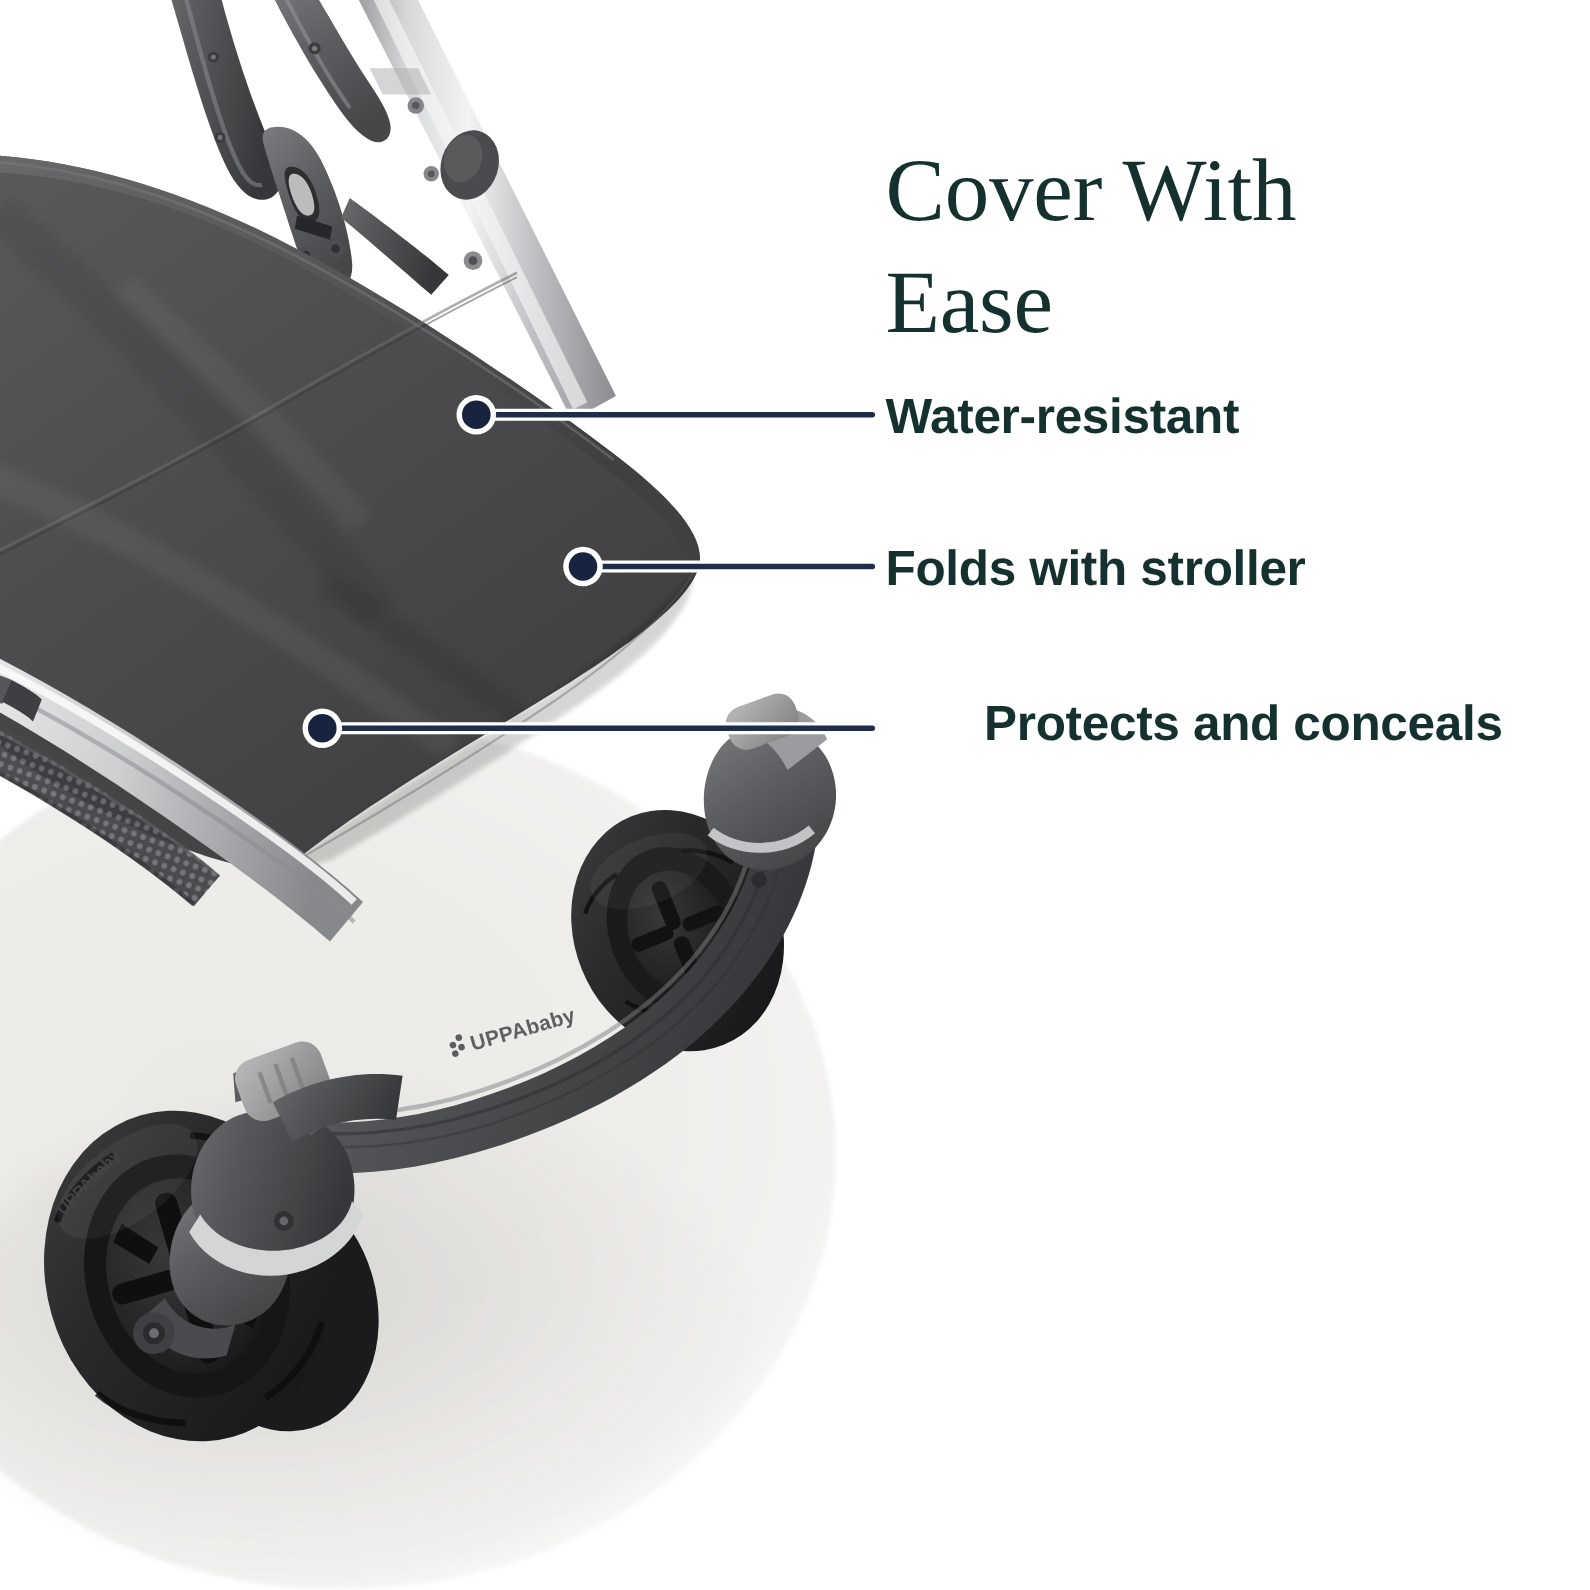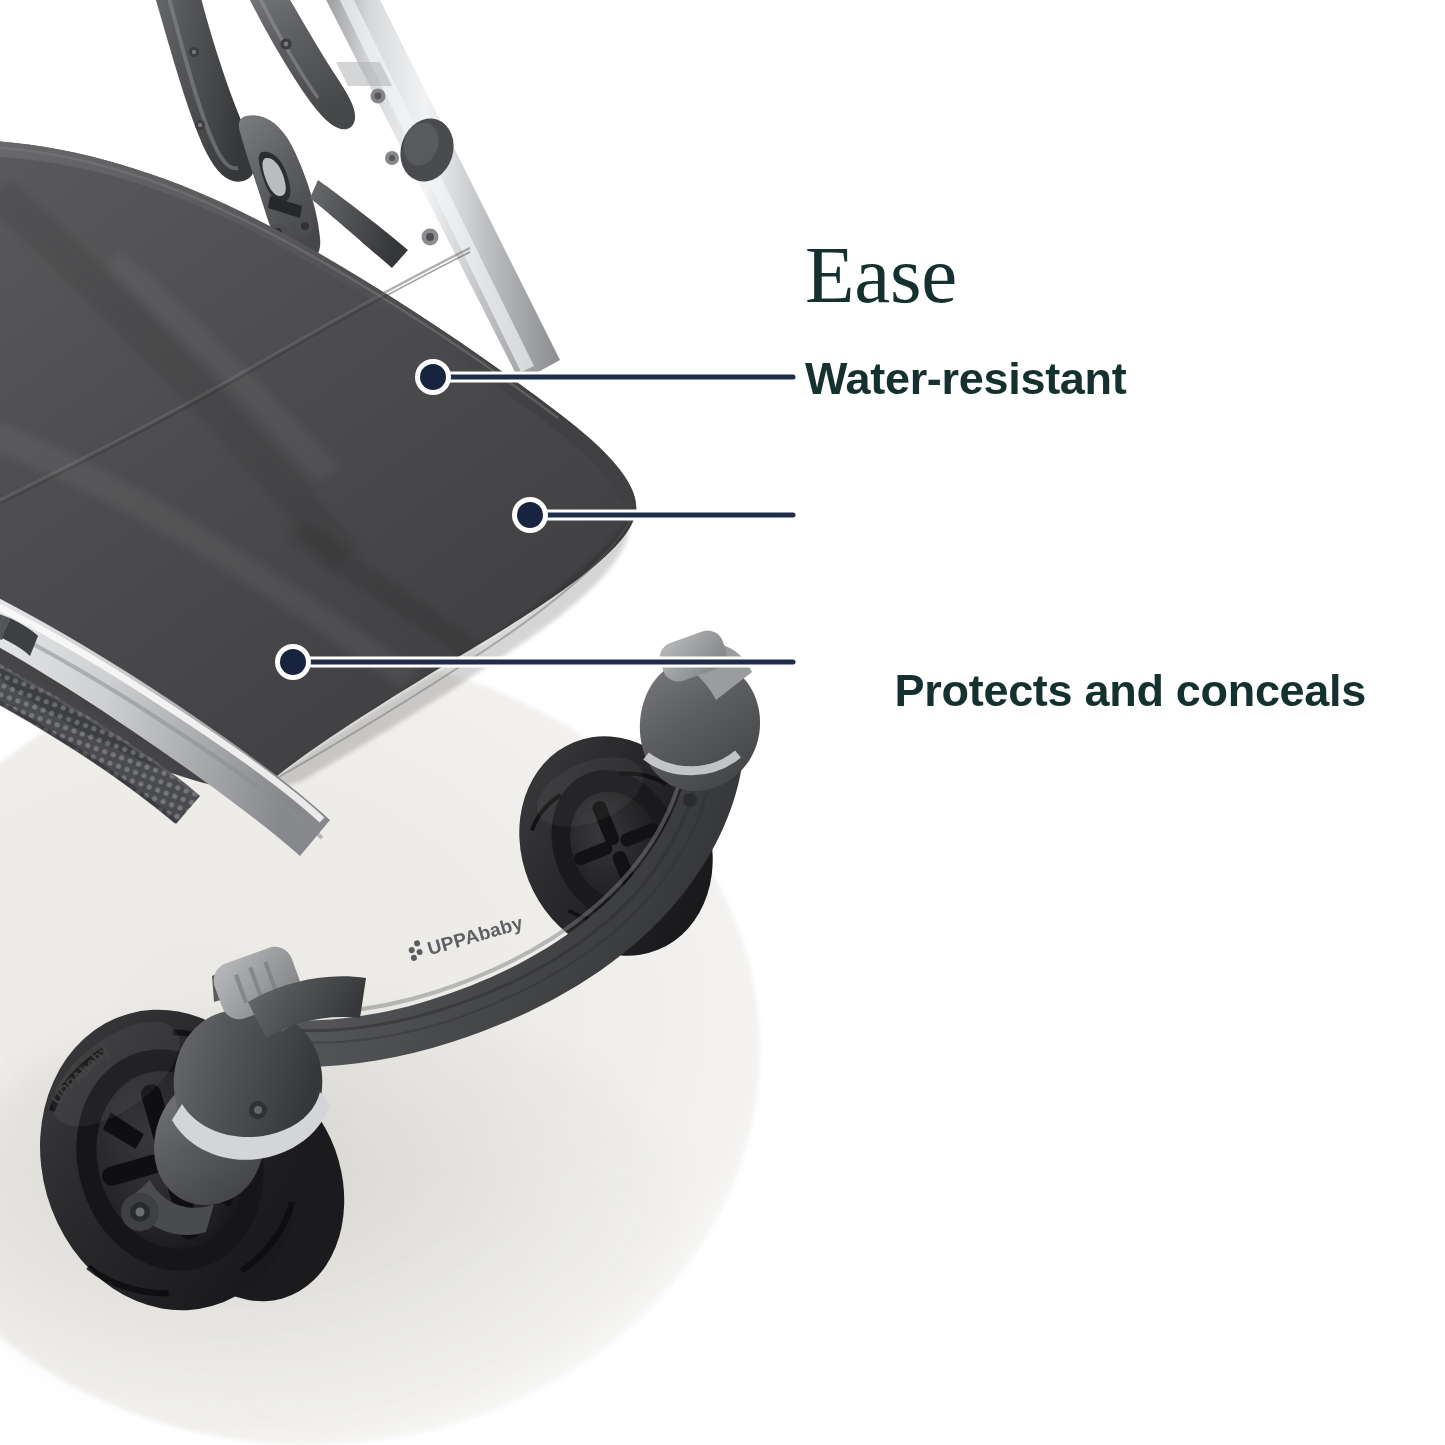--- a/index.html
+++ b/index.html
@@ -73,21 +73,21 @@
     width:600px;
     font-family:"Liberation Sans", sans-serif;
     font-size:45px;
     line-height:1.28;
     color:#15312f;
     font-weight:700;
     letter-spacing:-0.3px;
   }
   .feature.f1{ top:350px; }
   .feature.f2{ top:488px; }
-  .feature.f3{ top:662px; text-align:right; width:568px; left:-2px;}
+  .feature.f3{ top:629px; text-align:right; width:568px; left:-2px;}
 
   
   .callouts{
     position:absolute;
     left:0; top:0;
     width:1445px;
     height:1445px;
     pointer-events:none;
   }
   .callouts svg{display:block;}
@@ -381,28 +381,31 @@
       </g>
 
       <g>
         <path d="M248,1002 C282,982 326,972 366,978 L360,1018 C326,1014 292,1022 266,1038 Z" fill="url(#plastic)"></path>
       </g>
     </svg>
   </div>
 
   <div class="text-col">
     <h1 class="headline">
-      <br>
+      <span>Cover With</span><br>
       <span>Ease</span>
     </h1>
 
     <div class="feature f1">
       <span>Water-resistant</span>
     </div>
 
+    <div class="feature f2">
+      <span>Folds with stroller</span>
+    </div>
 
     <div class="feature f3">
       <span>Protects and conceals</span><br>
     </div>
   </div>
 
   <div class="callouts">
     <svg width="1445" height="1445" viewBox="0 0 1445 1445" xmlns="http://www.w3.org/2000/svg">
 
       <g>

